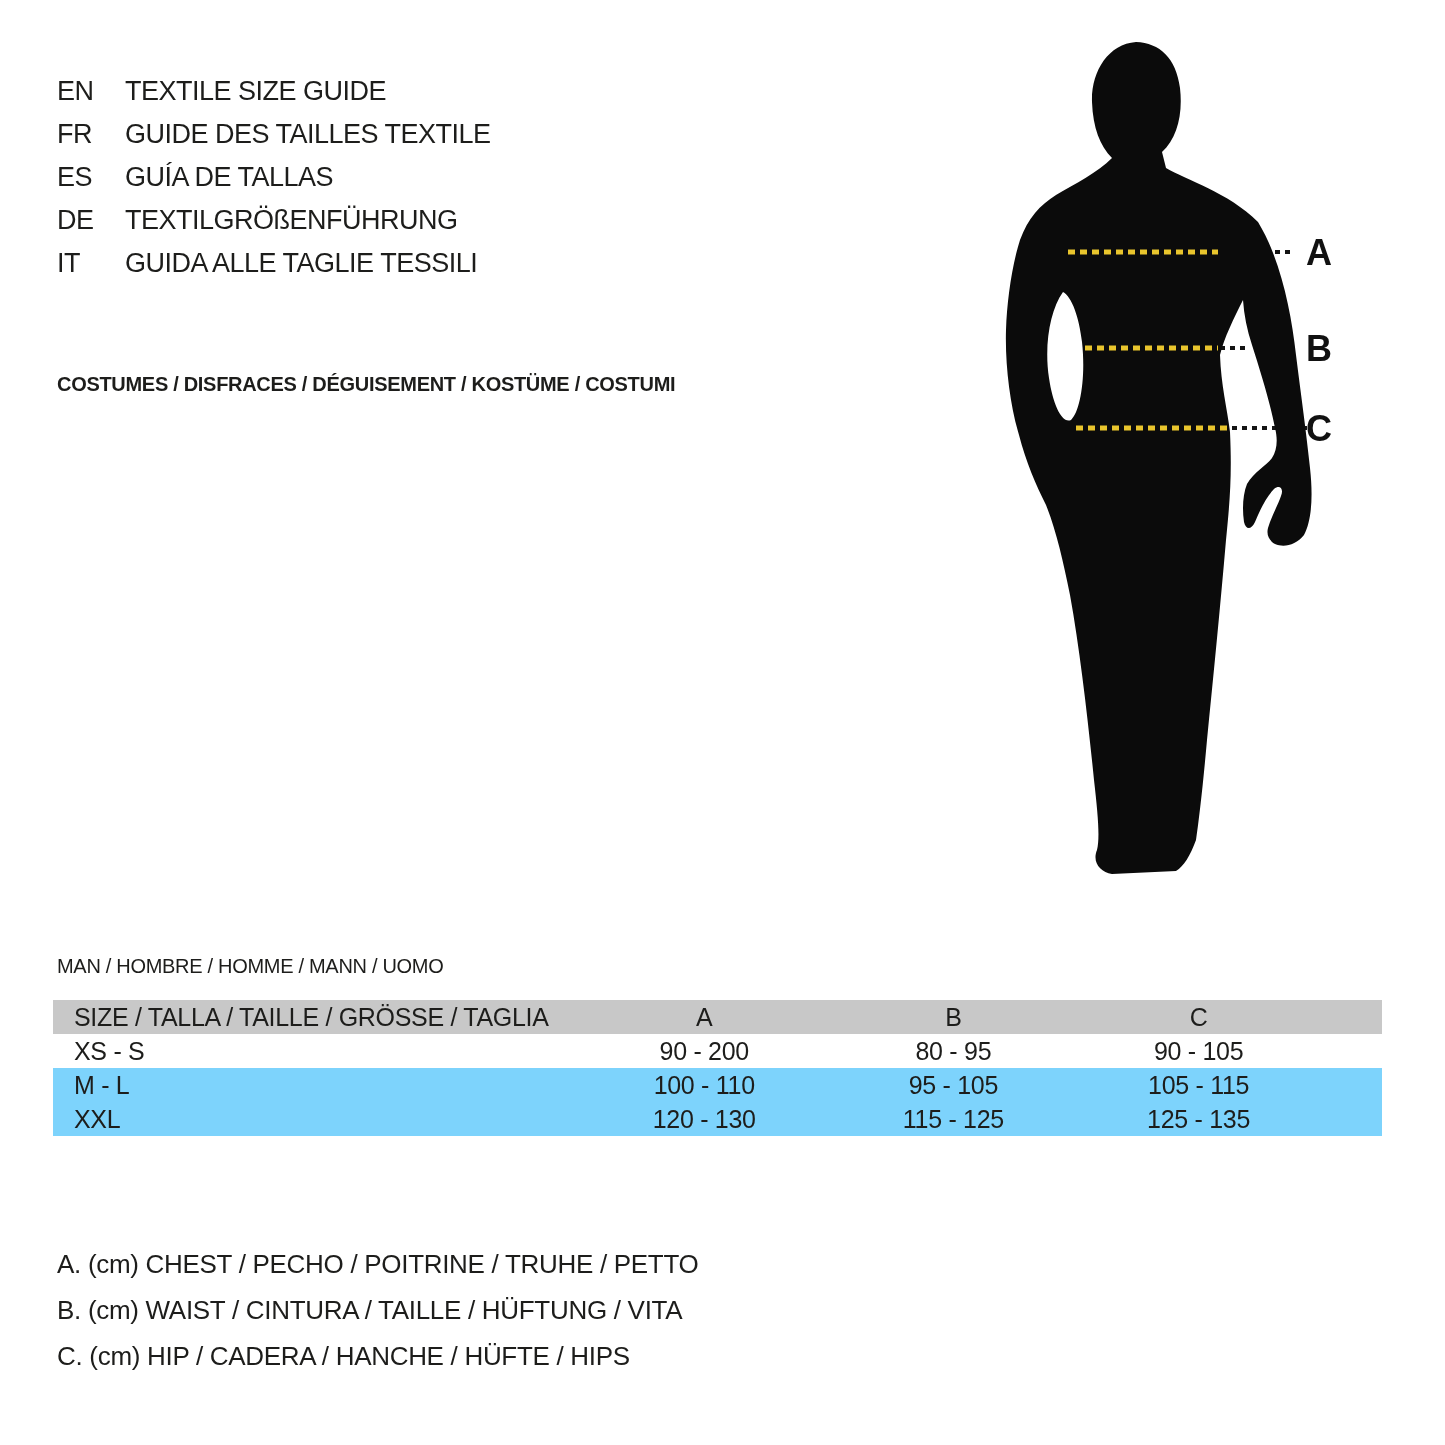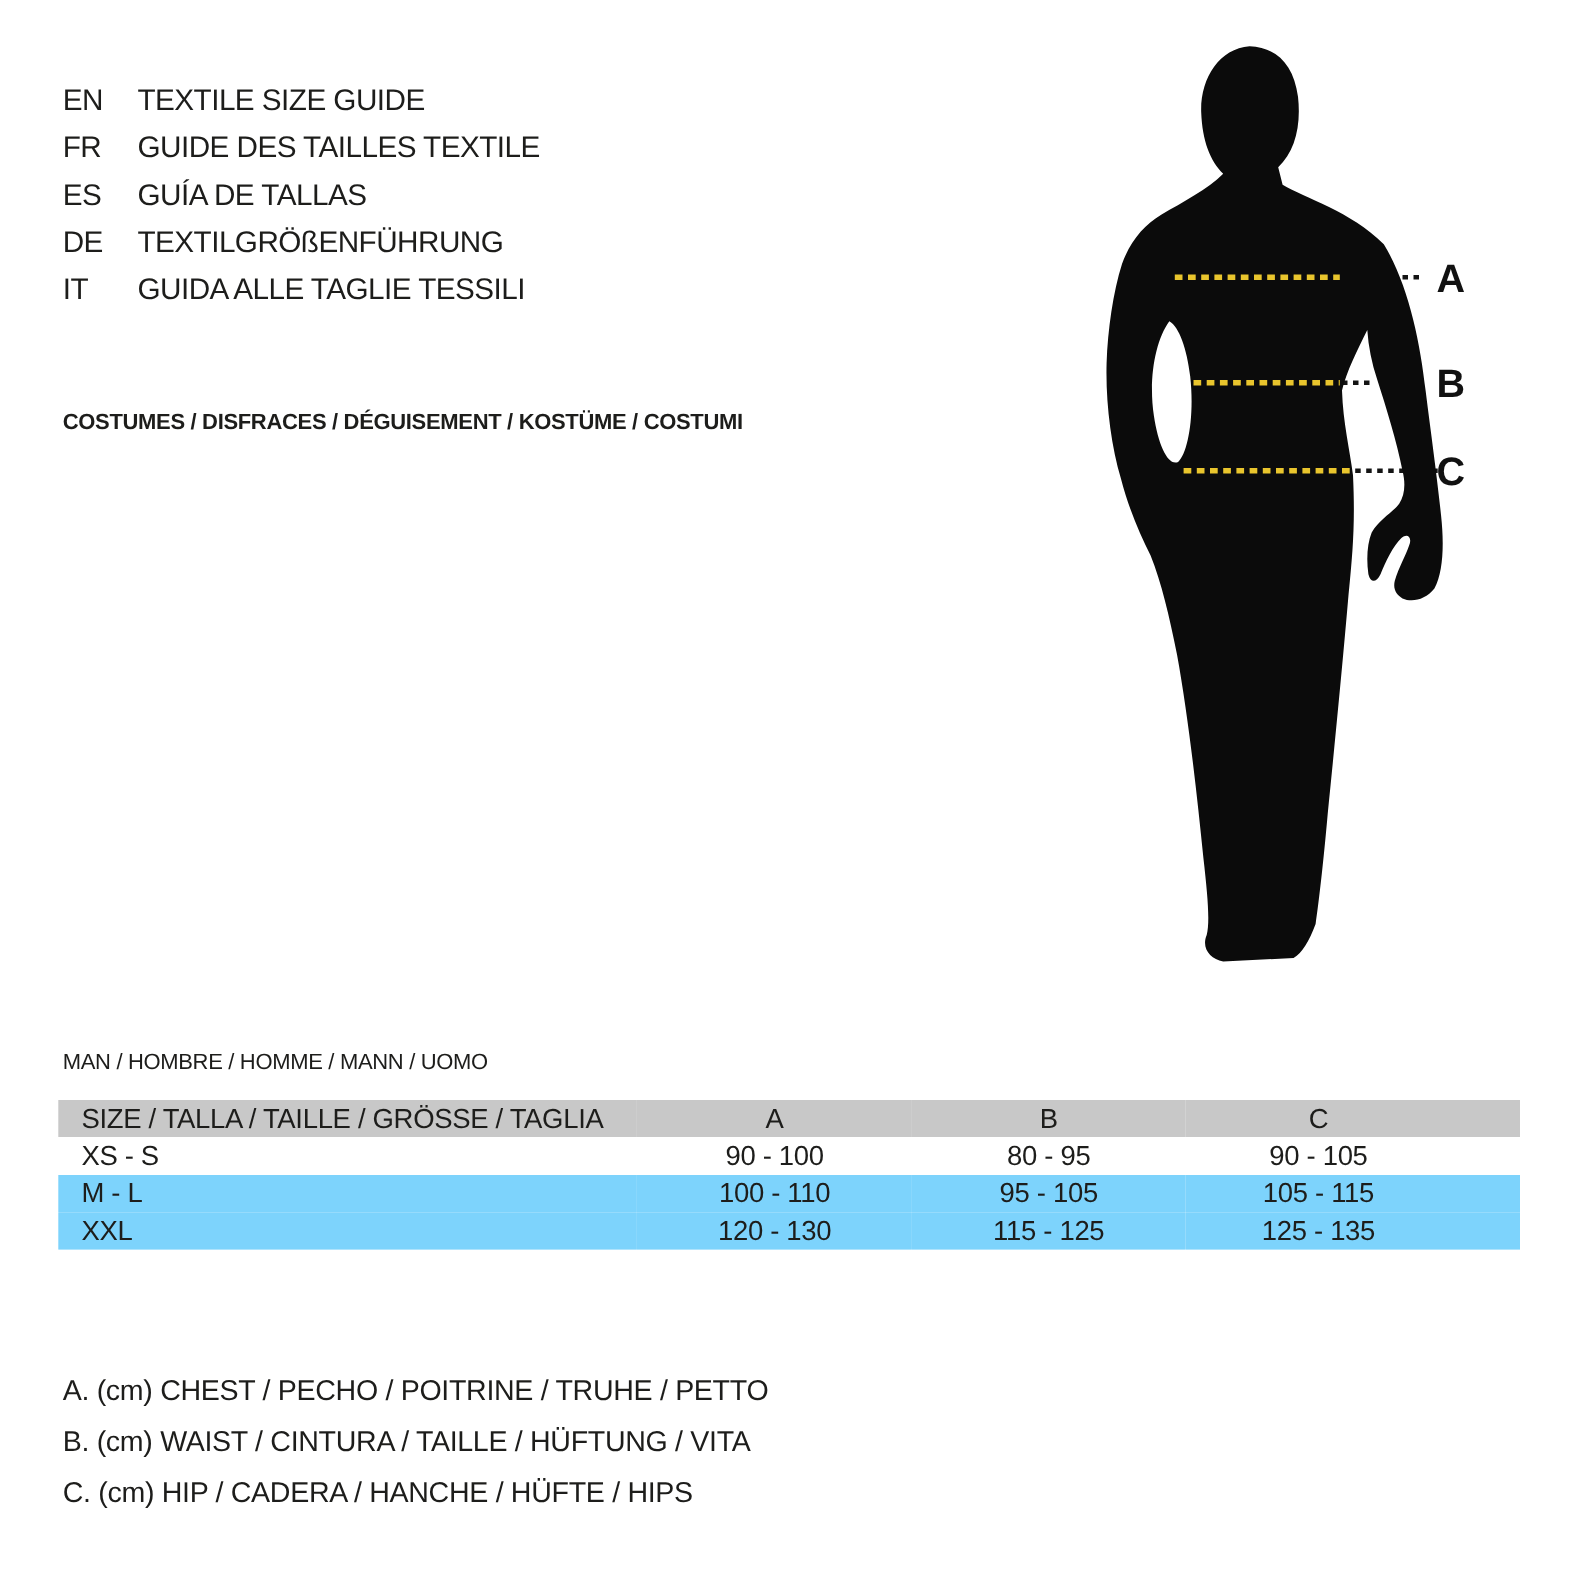--- a/index.html
+++ b/index.html
@@ -145,21 +145,21 @@
   <tbody>
       <tr class="header-row">
     <td class="size-col">SIZE / TALLA / TAILLE / GRÖSSE / TAGLIA</td>
     <td class="val">A</td>
     <td class="val">B</td>
     <td class="val">C</td>
     <td></td>
   </tr>
   <tr>
     <td class="size-col">XS - S</td>
-    <td class="val">90 - 100</td>
+    <td class="val">90 - 200</td>
     <td class="val">80 - 95</td>
     <td class="val">90 - 105</td>
     <td></td>
   </tr>
   <tr class="row-alt">
     <td class="size-col">M - L</td>
     <td class="val">100 - 110</td>
     <td class="val">95 - 105</td>
     <td class="val">105 - 115</td>
     <td></td>

